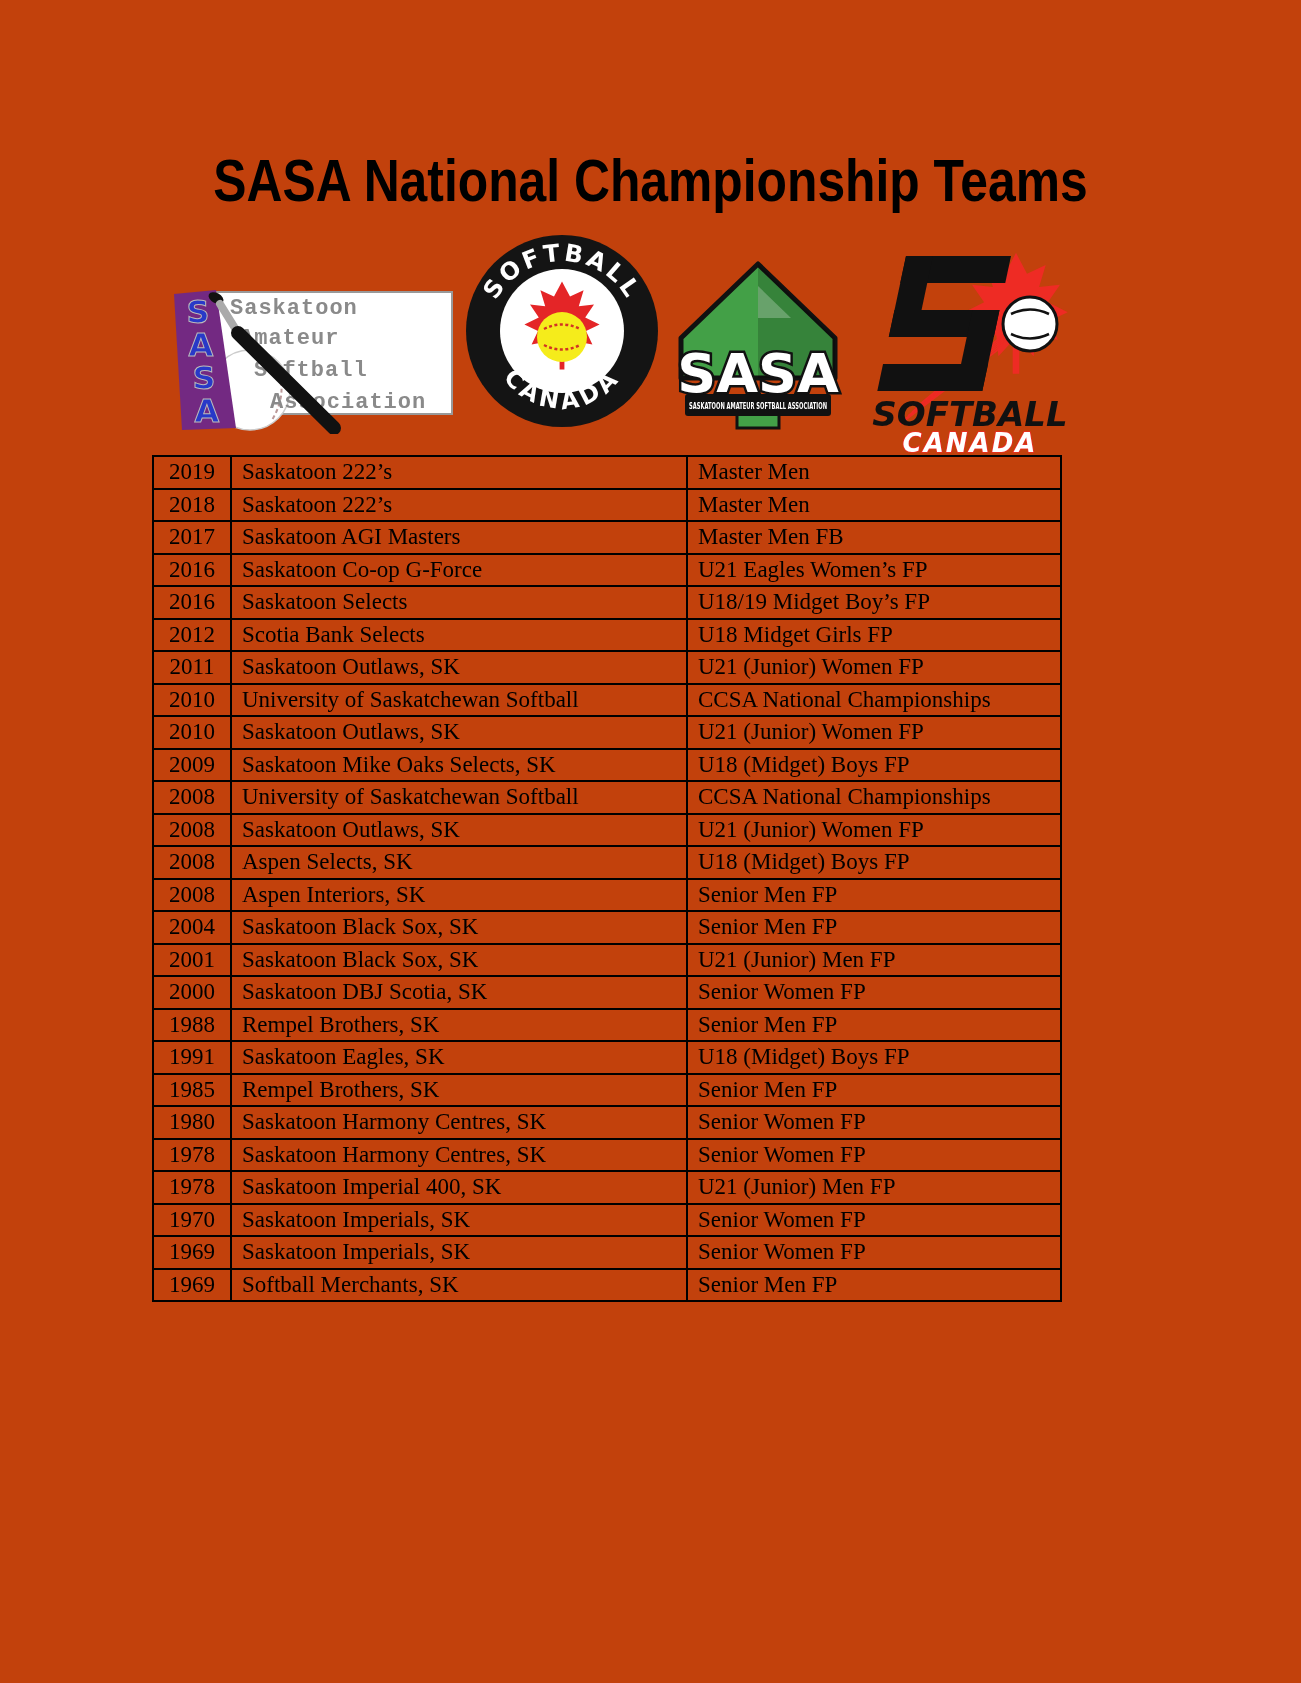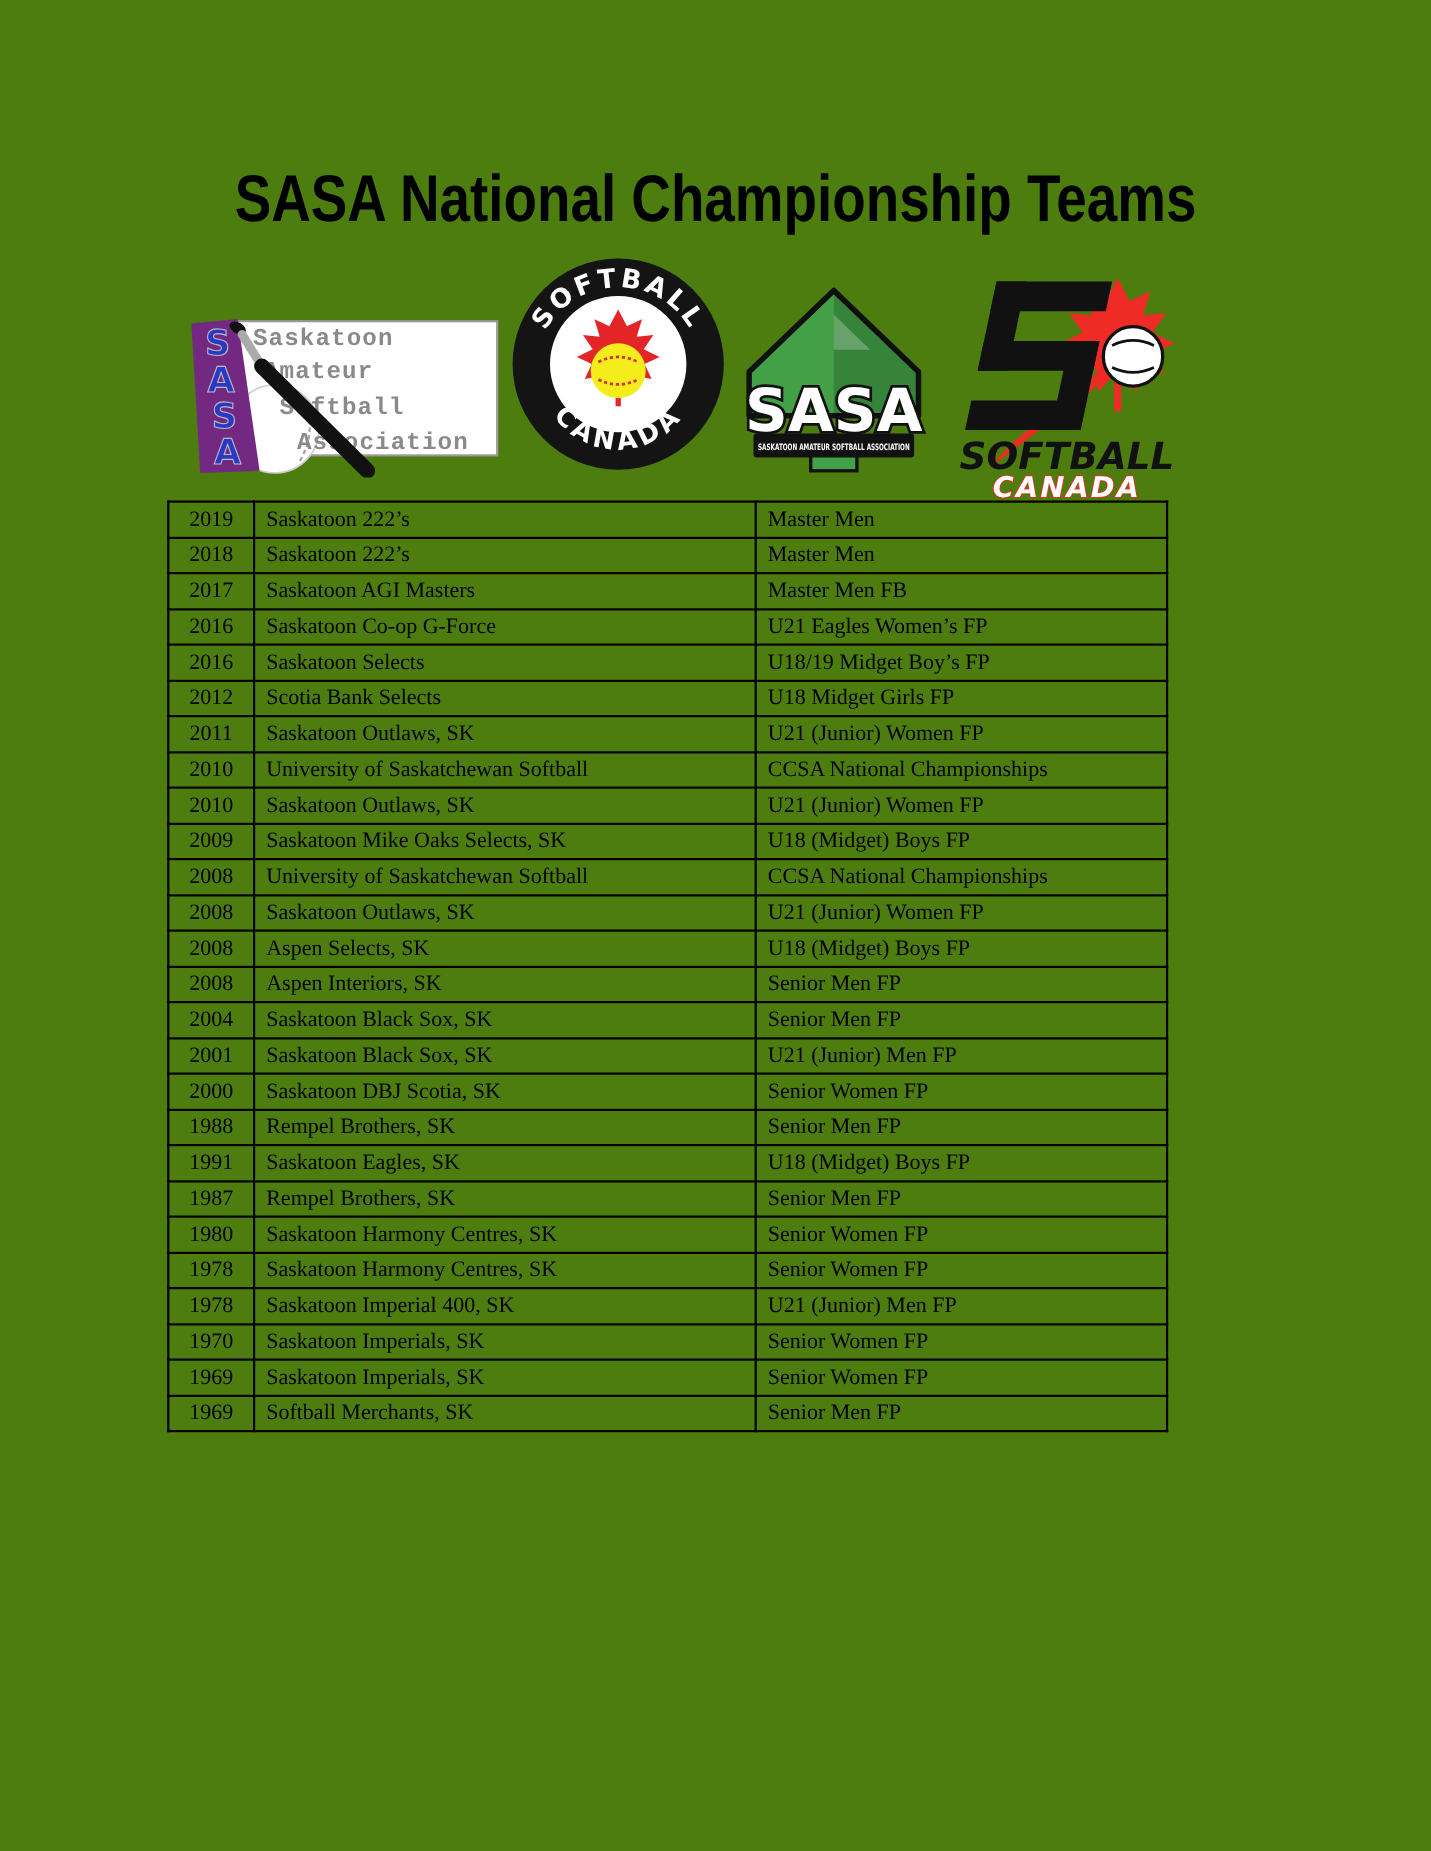--- a/index.html
+++ b/index.html
@@ -1,19 +1,19 @@
 <!DOCTYPE html>
 <html><head>
 <meta charset="utf-8">
 <style>
   html,body{margin:0;padding:0;background:#ffffff;}
   .page{
     position:relative;
     width:1301px;height:1683px;
-    background:#4d7c0f;
+    background:#c2410c;
     font-family:"Liberation Serif", serif;
     overflow:hidden;
   }
   .title{
     position:absolute;
     top:146px;left:0;width:100%;
     text-align:center;
     font-family:"Liberation Sans", sans-serif;
     font-weight:bold;
     font-size:60px;
@@ -29,21 +29,21 @@
   #logo-sasa-green{left:673px;top:256px;}
   #logo-softball-canada-s{left:858px;top:224px;}
 
   .champ-table{
     position:absolute;
     left:152px;top:455px;
     width:908px;
     border-collapse:collapse;
     table-layout:fixed;
     font-family:"Liberation Serif", serif;
-    font-size:20px;
+    font-size:23px;
     color:#000;
   }
   .champ-table td{
     border:2px solid #000;
     height:28.5px;
     padding:1px 10px;
     overflow:hidden;
     white-space:nowrap;
   }
   .champ-table td.year{ text-align:center; padding:1px 2px; }
@@ -249,21 +249,21 @@
         <td class="year">1988</td>
         <td class="team">Rempel Brothers, SK</td>
         <td class="cat">Senior Men FP</td>
       </tr>
         <tr>
         <td class="year">1991</td>
         <td class="team">Saskatoon Eagles, SK</td>
         <td class="cat">U18 (Midget) Boys FP</td>
       </tr>
         <tr>
-        <td class="year">1987</td>
+        <td class="year">1985</td>
         <td class="team">Rempel Brothers, SK</td>
         <td class="cat">Senior Men FP</td>
       </tr>
         <tr>
         <td class="year">1980</td>
         <td class="team">Saskatoon Harmony Centres, SK</td>
         <td class="cat">Senior Women FP</td>
       </tr>
         <tr>
         <td class="year">1978</td>

